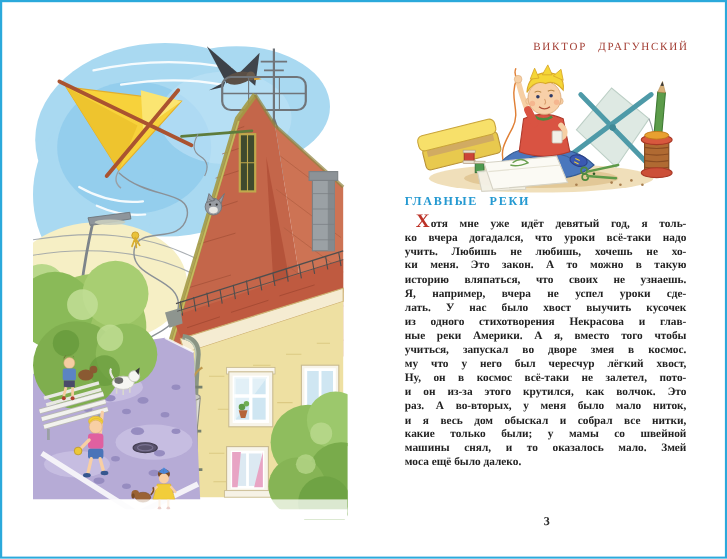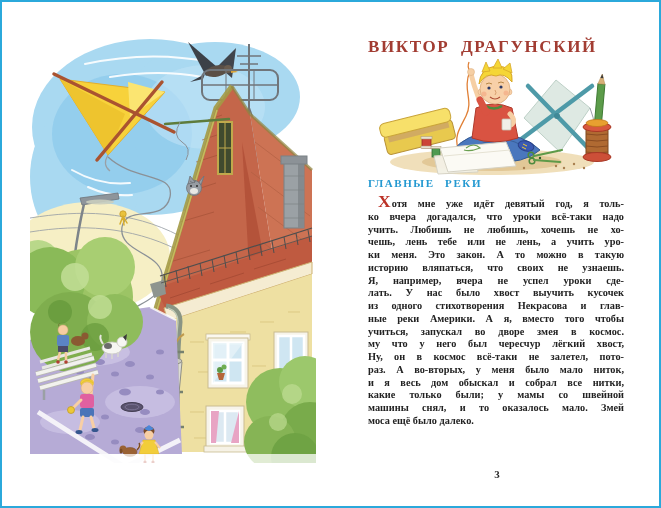--- a/index.html
+++ b/index.html
@@ -2,22 +2,22 @@
 <html style="--border-blue: #2BA9DB; --author-red: #A23C32; --title-blue: #2499D1; --dropcap-red: #BC3227; --body-text: #222222;"><head>
 <meta charset="utf-8">
 <style>
   html,body{margin:0;padding:0;}
   body{width:661px;height:508px;background:#fff;overflow:hidden;position:relative;
        font-family:"Liberation Serif","DejaVu Serif",serif;}
   .frame{position:absolute;inset:0;border:2px solid var(--border-blue,#2BA9DB);box-sizing:border-box;background:#fff;}
   .left-page{position:absolute;left:28px;top:20px;width:286px;height:450px;}
   .left-page svg{display:block;width:286px;height:450px;}
   .right-page{position:absolute;left:366px;top:0;width:258px;height:508px;}
-  .author{position:absolute;top:35px;left:0;width:100%;text-align:left;
-          font-size:17px;font-weight:700;letter-spacing:1.6px;word-spacing:6px;
+  .author{position:absolute;top:35px;left:0;width:100%;text-align:right;
+          font-size:10px;font-weight:400;letter-spacing:1.6px;word-spacing:6px;
           color:var(--author-red,#A23C32);}
   .story-illo{position:absolute;top:54px;left:6px;width:240px;height:125px;}
   .story-title{position:absolute;top:175px;left:0;width:100%;text-align:left;
           font-size:11px;font-weight:700;letter-spacing:1.6px;word-spacing:6px;
           color:var(--title-blue,#2499D1);}
   .story-text{position:absolute;top:196px;left:0;width:256px;
           font-size:10.3px;font-weight:700;line-height:12.75px;
           color:var(--body-text,#222);}
   .line{text-align:justify;text-align-last:justify;}
   .line.first{padding-left:10px;}
@@ -405,30 +405,30 @@
           <circle cx="210" cy="112" r="1.2"></circle>
           <circle cx="150" cy="112" r="1.2"></circle>
       </g>
     </svg>
 
     <div class="story-title">ГЛАВНЫЕ РЕКИ</div>
     <div class="story-text">
         <div class="line first"><span class="dropcap">Х</span>отя мне уже идёт девятый год, я толь-</div>
         <div class="line">ко вчера догадался, что уроки всё-таки надо</div>
         <div class="line">учить. Любишь не любишь, хочешь не хо-</div>
-        <div class="line">чешь, лень тебе или не лень, а учить уро-</div>
         <div class="line">ки меня. Это закон. А то можно в такую</div>
         <div class="line">историю вляпаться, что своих не узнаешь.</div>
         <div class="line">Я, например, вчера не успел уроки сде-</div>
         <div class="line">лать. У нас было хвост выучить кусочек</div>
         <div class="line">из одного стихотворения Некрасова и глав-</div>
         <div class="line">ные реки Америки. А я, вместо того чтобы</div>
         <div class="line">учиться, запускал во дворе змея в космос.</div>
         <div class="line">му что у него был чересчур лёгкий хвост,</div>
         <div class="line">Ну, он в космос всё-таки не залетел, пото-</div>
+        <div class="line">и он из-за этого крутился, как волчок. Это</div>
         <div class="line">раз. А во-вторых, у меня было мало ниток,</div>
         <div class="line">и я весь дом обыскал и собрал все нитки,</div>
         <div class="line">какие только были; у мамы со швейной</div>
         <div class="line">машины снял, и то оказалось мало. Змей</div>
         <div class="line last">моса ещё было далеко.</div>
       </div>
     <div class="page-num">3</div>
   </div>
 </div>
 

